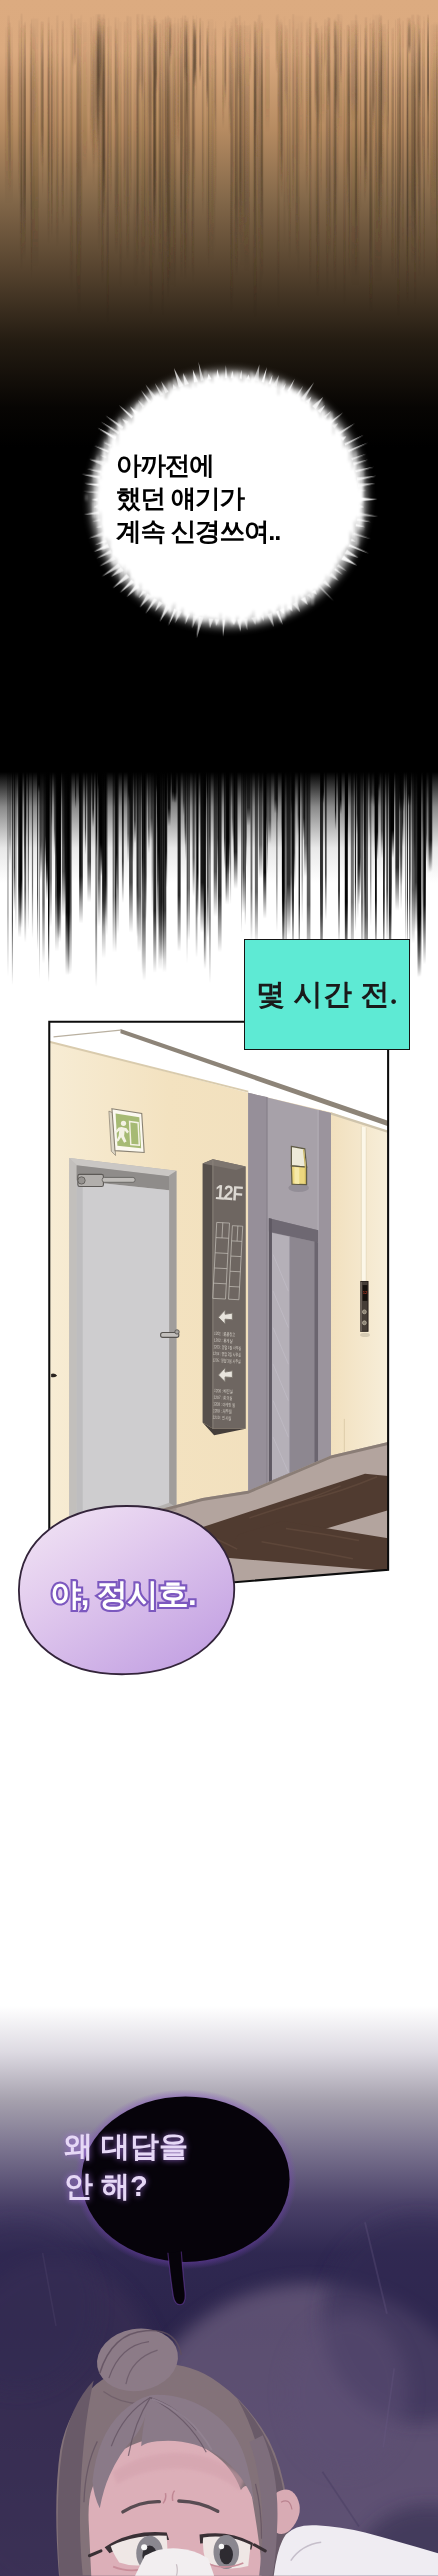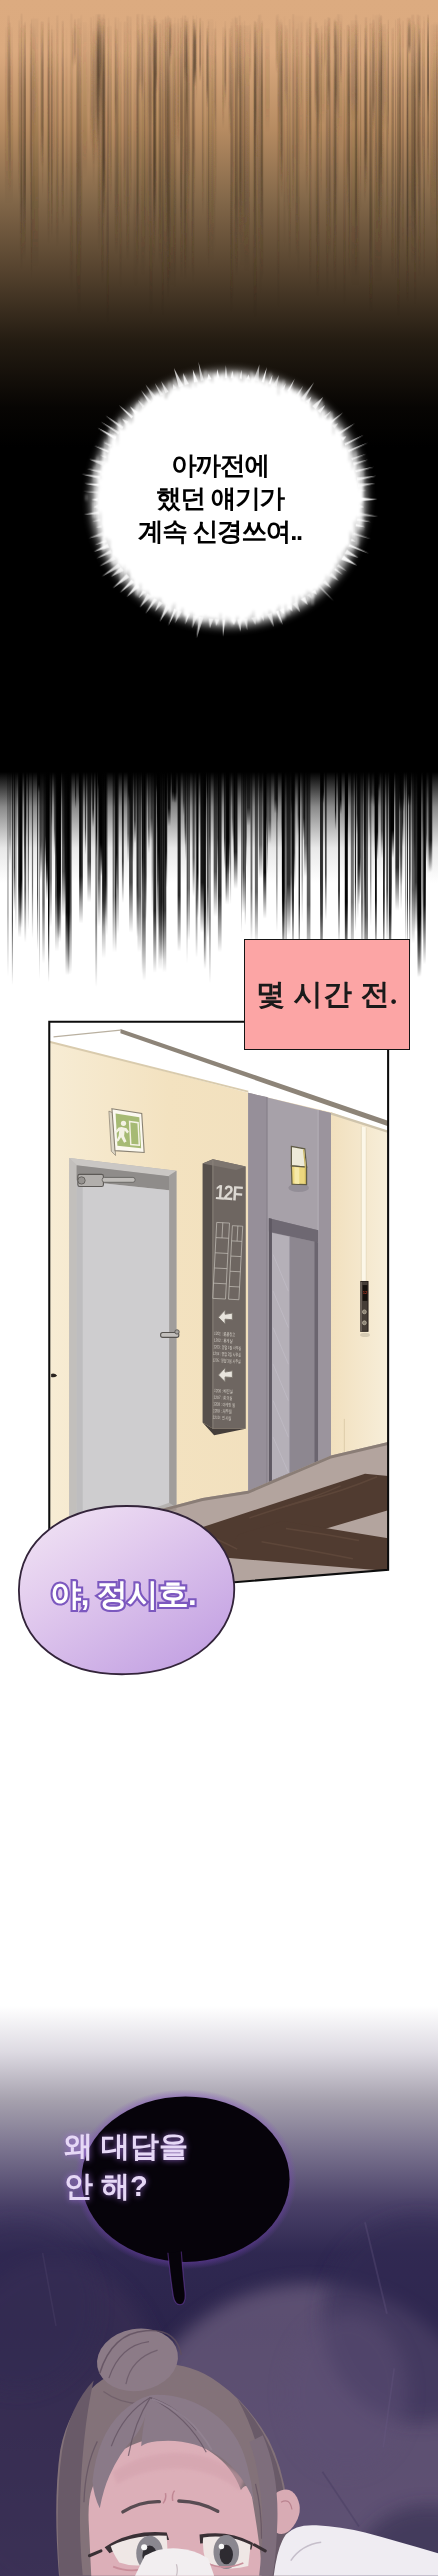--- a/index.html
+++ b/index.html
@@ -652,21 +652,21 @@
 <polygon points="484.2,219.7 485.7,224.3 509.1,214.8" fill="#fff" opacity="0.69"></polygon>
 <polygon points="487.8,231.8 488.8,235.5 518.7,226.5" fill="#fff" opacity="0.81"></polygon>
 <polygon points="490.6,244.1 491.6,249.2 522.5,241.5" fill="#fff" opacity="0.76"></polygon>
 <polygon points="492.3,253.9 493.0,259.8 521.2,253.7" fill="#fff" opacity="0.71"></polygon>
 <polygon points="493.4,264.1 493.6,267.4 507.2,264.9" fill="#fff" opacity="0.57"></polygon>
  </g>
  <ellipse cx="280" cy="279" rx="218" ry="202" fill="#ffffff" filter="url(#fuzz)"></ellipse>
  <ellipse cx="280" cy="279" rx="198" ry="182" fill="#ffffff"></ellipse>
 </svg>
 
-<div class="ktxt" style="position:absolute;left:98px;top:449px;width:244px;font-size:25.6px;line-height:33px;text-align:center;letter-spacing:-1.2px">아까전에<br>했던 얘기가<br>계속 신경쓰여..</div>
+<div class="ktxt" style="position:absolute;left:116px;top:449px;width:244px;font-size:25.6px;line-height:33px;text-align:left;letter-spacing:-1.2px">아까전에<br>했던 얘기가<br>계속 신경쓰여..</div>
 
 <svg style="position:absolute;left:0;top:1011px;width:438px;height:609px" viewBox="0 1660 720 1000" xmlns="http://www.w3.org/2000/svg">
  <defs>
   <linearGradient id="wallg" x1="0" y1="0" x2="1" y2="0">
    <stop offset="0" stop-color="#f7ecd4"></stop>
           <stop offset="0.35" stop-color="#f3e2c0"></stop>
           <stop offset="0.82" stop-color="#f1dfbc"></stop>
           <stop offset="1" stop-color="#f7eed9"></stop>
   </linearGradient>
   <clipPath id="panelclip">
@@ -830,21 +830,21 @@
   </g>
 
   <polygon points="81,2528 288,2472 333,2460 408,2448 544,2390 638,2368 638,2373 544,2395 408,2453 333,2465 288,2477 81,2533" fill="#8a7d76"></polygon>
 
   <polygon points="114,2532 290,2475 290,2480 114,2538" fill="#9a8d86" opacity="0.7"></polygon>
  </g>
 
  <polygon points="81,1677 638,1677 638,2578 81,2623" fill="none" stroke="#0d0d0d" stroke-width="3.4"></polygon>
 </svg>
 
-<div style="position:absolute;left:244px;top:939px;width:164px;height:109px;background:#fca5a5;border:1.8px solid #141414;display:flex;align-items:center;justify-content:center">
+<div style="position:absolute;left:244px;top:939px;width:164px;height:109px;background:#5eead4;border:1.8px solid #141414;display:flex;align-items:center;justify-content:center">
  <span style="font-family:'Liberation Serif',serif;font-weight:bold;font-size:29px;color:#1a1a1a;letter-spacing:0.6px">몇 시간 전.</span>
 </div>
 
 <svg style="position:absolute;left:6px;top:1492px;width:244px;height:195px" viewBox="0 0 400 320" xmlns="http://www.w3.org/2000/svg">
  <defs>
         <linearGradient id="lav" x1="0" y1="0" x2="0.8" y2="1">
   <stop offset="0" stop-color="#f3e7f5"></stop>
           <stop offset="0.4" stop-color="#e2cbee"></stop>
           <stop offset="1" stop-color="#c2a0e2"></stop>
  </linearGradient>

